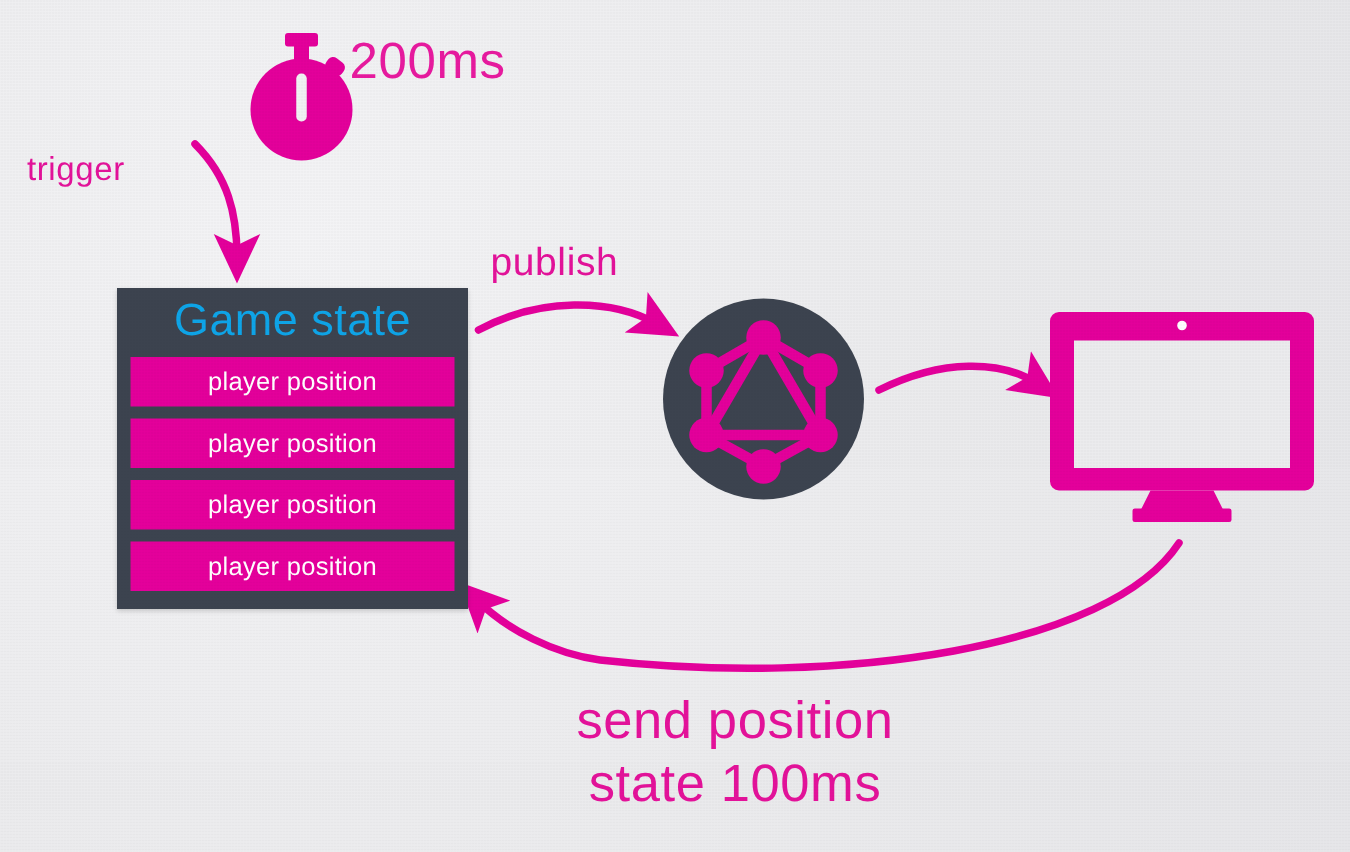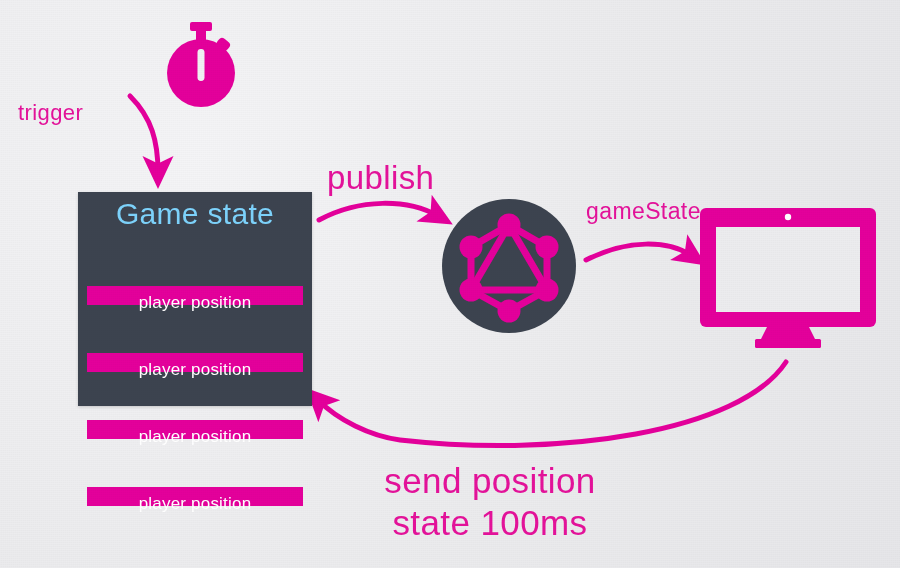--- a/index.html
+++ b/index.html
@@ -47,61 +47,60 @@
     position: absolute;
     color: #e4129a;
     font-family: "Liberation Sans", sans-serif;
     font-weight: 300;
     letter-spacing: .4px;
     white-space: nowrap;
     line-height: 1.08;
   }
   #label-200ms   { left: 233px; top: 23px;  font-size: 34px; color: #e81a9f; }
   #label-trigger { left: 18px;  top: 101px; font-size: 22px; }
-  #label-publish { left: 327px; top: 160px; font-size: 33px; }
+  #label-publish { left: 327px; top: 160px; font-size: 26px; }
   #label-gamestate { left: 586px; top: 199px; font-size: 23px; }
   #label-send-position {
     left: 0; top: 462px; width: 900px;
     text-align: center; font-size: 35px;
     white-space: normal;
     padding-left: 40px;
   }
   #label-send-position .line2 { display: block; margin-top: 4px; }
 
   
   #game-state-box {
     position: absolute;
     left: 78px; top: 192px;
     width: 234px; height: 214px;
     background: #3c434f;
     box-shadow: 0 1px 3px rgba(0,0,0,.17);
   }
   #game-state-title {
-    color: #7dd3fc;
+    color: #0ea5e9;
     font-size: 30px;
     font-weight: 300;
     text-align: center;
     letter-spacing: .3px;
     padding-top: 4px;
     line-height: 1.2;
   }
   #player-rows {
     padding: 6px 9px 0 9px;
   }
   .player-row {
-    height: 19px;
+    height: 33px;
     background: #e4009b;
     margin-bottom: 8px;
     color: #ffffff;
     font-size: 17px;
     font-weight: 300;
     text-align: center;
     line-height: 33px;
     letter-spacing: .2px;
-    margin-top: 48px;
   }
   .player-row:last-child { margin-bottom: 0; }
 
   
   #graphql-badge {
     position: absolute;
     left: 442px; top: 199px;
     width: 134px; height: 134px;
     border-radius: 50%;
     background: #3c434f;
@@ -151,20 +150,21 @@
       <rect x="30" y="0" width="22" height="9" rx="2" fill="#e4009b"></rect>
       <rect x="36" y="7" width="10" height="11" fill="#e4009b"></rect>
 
       <rect x="57" y="17" width="13" height="10" rx="4" fill="#e4009b" transform="rotate(38 63 22)"></rect>
 
       <circle cx="41" cy="51" r="34" fill="#e4009b"></circle>
 
       <rect x="37.5" y="27" width="7" height="32" rx="3.4" fill="#f1f1f3"></rect>
     </svg>
   </div>
+  <div class="label" id="label-200ms">200ms</div>
 
   <div class="label" id="label-trigger">trigger</div>
 
   <div id="game-state-box">
     <div id="game-state-title">Game state</div>
     <div id="player-rows">
       <div class="player-row">player position</div>
       <div class="player-row">player position</div>
       <div class="player-row">player position</div>
       <div class="player-row">player position</div>
@@ -192,21 +192,20 @@
         <circle cx="67" cy="26" r="11.5"></circle>
         <circle cx="29" cy="48" r="11.5"></circle>
         <circle cx="105" cy="48" r="11.5"></circle>
         <circle cx="29" cy="91" r="11.5"></circle>
         <circle cx="105" cy="91" r="11.5"></circle>
         <circle cx="67" cy="112" r="11.5"></circle>
       </g>
     </svg>
   </div>
 
-  <div class="label" id="label-gamestate">gameState</div>
 
   <div id="monitor-icon">
     <svg width="182" height="145" viewBox="0 0 182 145">
 
       <rect x="3" y="3" width="176" height="119" rx="6" fill="#e4009b"></rect>
 
       <rect x="19" y="22" width="144" height="85" fill="#ececee"></rect>
 
       <circle cx="91" cy="12" r="3.2" fill="#ffffff"></circle>
 

